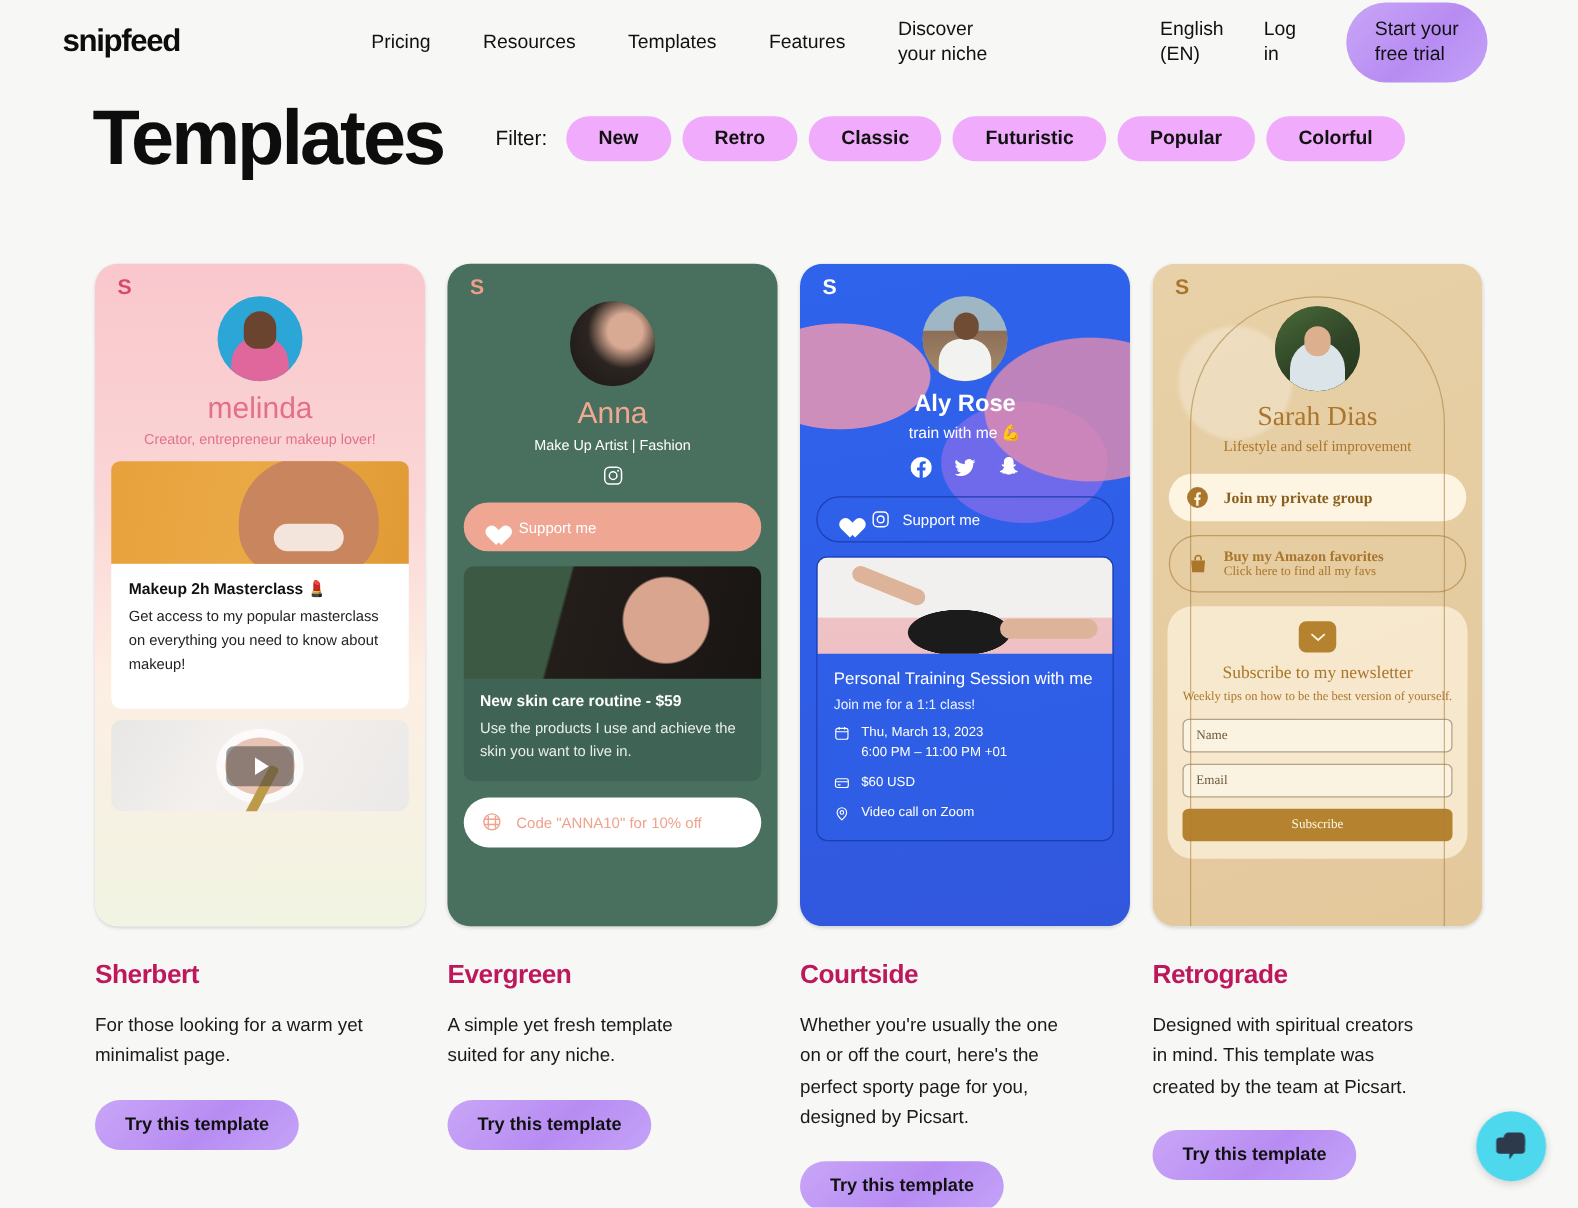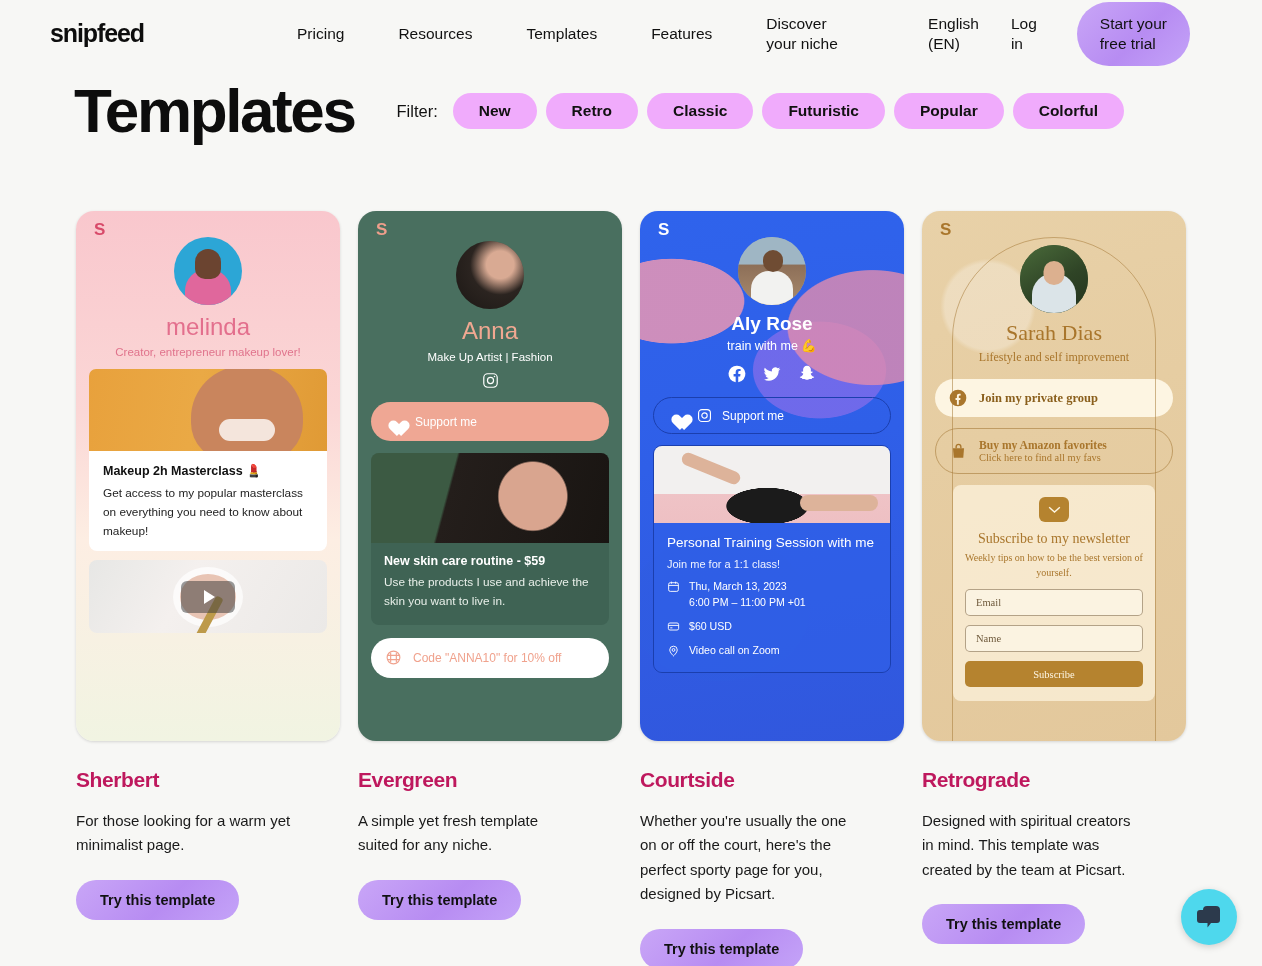--- a/index.html
+++ b/index.html
@@ -23,21 +23,21 @@
     font-size: 25px;
     font-weight: 800;
     letter-spacing: -1.1px;
     color: #0d0d0d;
     font-family: "Liberation Sans", sans-serif;
   }
   .nav-links {
     display: flex;
     align-items: center;
     margin-left: 132px;
-    gap: 12px;
+    gap: 0px;
   }
   .nav-link {
     font-size: 15.5px;
     color: #111;
     padding: 0 21px;
     line-height: 20px;
     white-space: pre-line;
     cursor: pointer;
   }
   .nav-right {
@@ -176,21 +176,21 @@
   .c1-img .sk {
     position:absolute; right:24px; bottom:-10px; width:112px; height:95px;
     background:#c9855d; border-radius:52px 52px 38px 38px;
   }
   .c1-img .sk2 {
     position:absolute; right:52px; bottom:10px; width:56px; height:22px;
     background:#f4e5dc; border-radius:28px;
   }
   .c1-card {
     margin: 0 13px; background: #fff; border-radius: 0 0 8px 8px;
-    padding: 12px 14px 10px;
+    padding: 12px 14px 26px;
   }
   .c1-card h4 { font-size: 12.5px; color:#111; font-weight:800; margin-bottom:6px; }
   .c1-card p  { font-size: 11.8px; color:#232323; line-height: 1.62; }
   .c1-vid {
     margin: 9px 13px 0; height: 73px; border-radius: 8px;
     background: linear-gradient(120deg,#e7e7e5 0%,#f4f0ee 40%,#ebe9e7 100%);
     position: relative; overflow: hidden;
   }
   .c1-vid .pot {
     position:absolute; left:50%; top:50%; transform:translate(-50%,-50%);
@@ -293,21 +293,21 @@
     display:flex; align-items:center; padding:0 13px; gap:11px;
   }
   .c4-btn1 span { font-size:12.5px; color:#8a5f1c; font-weight:700; }
   .c4-btn2 {
     margin:11px 13px 0; height:46px; border:1.2px solid rgba(167,124,58,.6); border-radius:24px;
     display:flex; align-items:center; padding:0 13px; gap:11px;
   }
   .c4-btn2 .t1 { font-size:11.6px; color:#a9762c; font-weight:700; }
   .c4-btn2 .t2 { font-size:10.4px; color:#a9762c; }
   .c4-news {
-    margin:11px 31px 0; background:rgba(255,246,227,.68); border-radius:8px;
+    margin:11px 12px 0; background:rgba(255,246,227,.68); border-radius:20px;
     padding:12px 12px 14px; text-align:center;
   }
   .c4-env {
     width:30px;height:25px;background:#b5832f;border-radius:6px;margin:0 auto 9px;
     display:flex;align-items:center;justify-content:center;
   }
   .c4-news h4 { font-size:14px; color:#a9762c; font-weight:400; }
   .c4-news p  { font-size:10px; color:#a9762c; line-height:1.45; margin-top:4px; }
   .c4-input {
     height:27px; background:rgba(255,252,243,.55); border:1px solid rgba(120,95,60,.55);
@@ -550,22 +550,22 @@
         </div>
       </div>
       <div class="c4-news">
         <div class="c4-env">
           <svg width="17" height="12" viewBox="0 0 24 18" fill="none" stroke="#fdf5e2" stroke-width="2.1">
               <path d="M4 5l8 7 8-7"></path>
             </svg>
         </div>
         <h4>Subscribe to my newsletter</h4>
         <p>Weekly tips on how to be the best version of yourself.</p>
+        <div class="c4-input">Name</div>
         <div class="c4-input">Email</div>
-        <div class="c4-input">Name</div>
         <div class="c4-sub">Subscribe</div>
       </div>
     </div>
     <div class="t-name">Retrograde</div>
     <div class="t-desc">Designed with spiritual creators in mind. This template was created by the team at Picsart.</div>
     <button class="try-btn">Try this template</button>
   </div>
 </div>
 
 <div class="chat">

